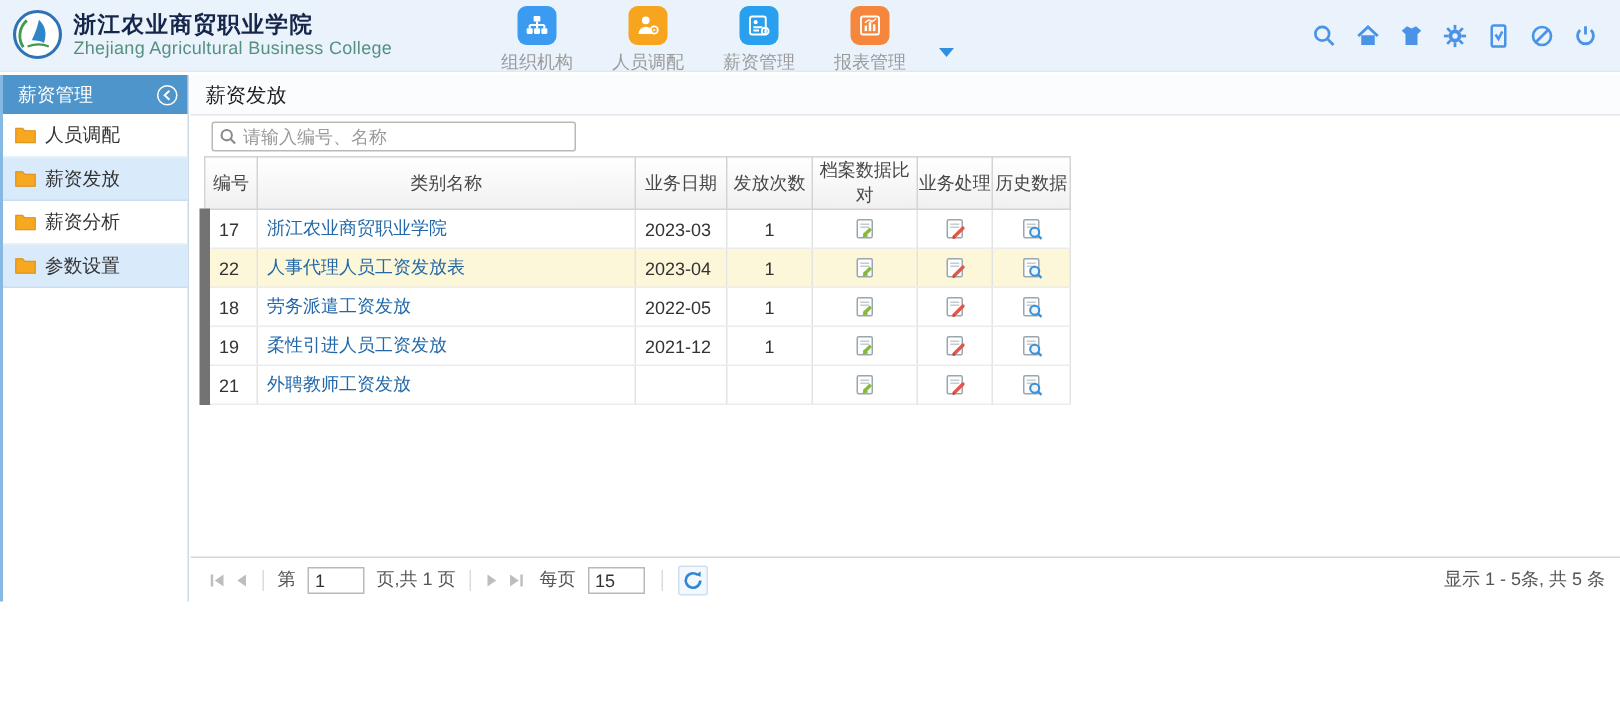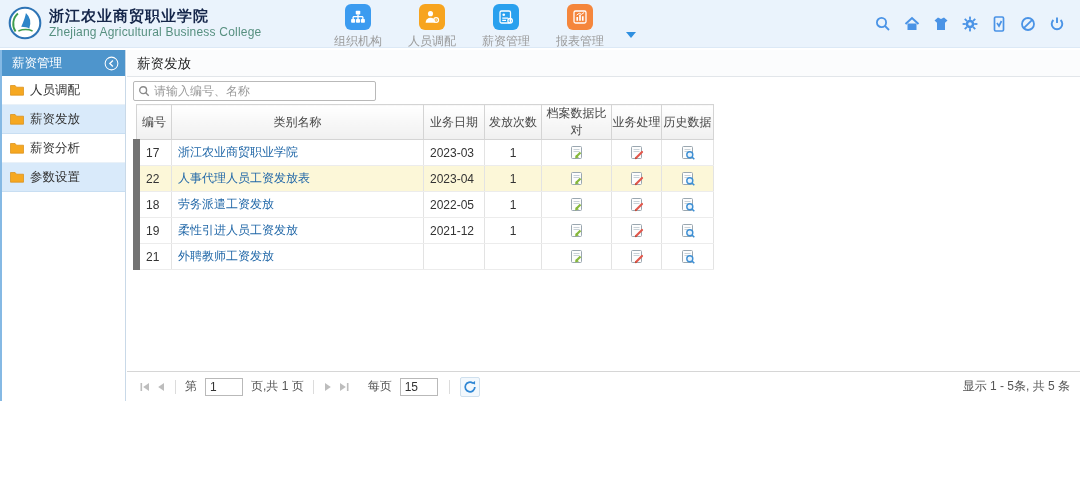--- a/index.html
+++ b/index.html
@@ -39,21 +39,21 @@
     display:flex; align-items:center; padding:0 6px 0 10px; justify-content:space-between; }
   .sb-collapse { width:15px; height:15px; cursor:pointer; display:flex; align-items:center; }
   .sb-item { height:29px; display:flex; align-items:center; gap:6px; padding-left:8px;
     font-size:12.5px; color:#333; cursor:pointer; border-bottom:1px solid #e9f1f8; }
   .sb-item.stripe { background:#d9eafa; border-bottom:1px solid #c8def2; }
 
   
   .panel { position:absolute; left:127px; top:0; right:0; bottom:0; background:#fff; }
   .panel-title { height:27px; line-height:27px; padding-left:10px; font-size:13.5px;
     color:#1f1f1f; background:#fbfcfd; border-bottom:1px solid #e2e6ea; }
-  .search-row { padding:4px 0 3px 6px;font-family:Liberation Serif, serif; }
+  .search-row { padding:4px 0 3px 14px;font-family:Liberation Serif, serif; }
   .search-box { width:243px; height:20px; border:1px solid #b9b9b9; border-radius:2px;
     background:#fff; display:flex; align-items:center; padding:0 4px; gap:4px; }
   .search-box input { border:none; outline:none; flex:1; font-size:12px; color:#333;
     font-family:inherit; background:transparent; }
   .search-box input::placeholder { color:#9a9a9a; }
 
   table.grid { margin-left:6px; border-collapse:collapse; table-layout:fixed; }
   table.grid th { height:26px; background:linear-gradient(#ffffff,#f0f0f0);
     border:1px solid #d4d4d4; font-size:12px; font-weight:normal; color:#474747;
     text-align:center; }
@@ -410,21 +410,21 @@
           <svg width="12" height="12" viewBox="0 0 12 12" fill="#bdbdbd">
               <polygon points="3,2 3,10 8.8,6"></polygon>
             </svg>
         </span>
         <span class="pgbtn">
           <svg width="12" height="12" viewBox="0 0 12 12" fill="#bdbdbd">
               <polygon points="2,2 2,10 7.8,6"></polygon>
               <rect x="8.9" y="2" width="1.6" height="8"></rect>
             </svg>
         </span>
-        <span class="lbl" style="margin-left:16px">每页</span>
+        <span class="lbl" style="margin-left:8px">每页</span>
         <input class="pginput" value="15" style="">
         <span class="pgsep"></span>
         <span class="refresh-btn">
           <svg width="14" height="14" viewBox="0 0 16 16" fill="none" stroke="#2e86d4" stroke-width="2">
             <path d="M13.5,8 a5.5,5.5 0 1 1 -2.2,-4.4"></path>
             <polygon points="13.8,1.2 13.8,5.2 9.8,3.6" fill="#2e86d4" stroke="none"></polygon>
           </svg>
         </span>
         <span class="pg-summary">显示 1 - 5条, 共 5 条</span>
       </div>

